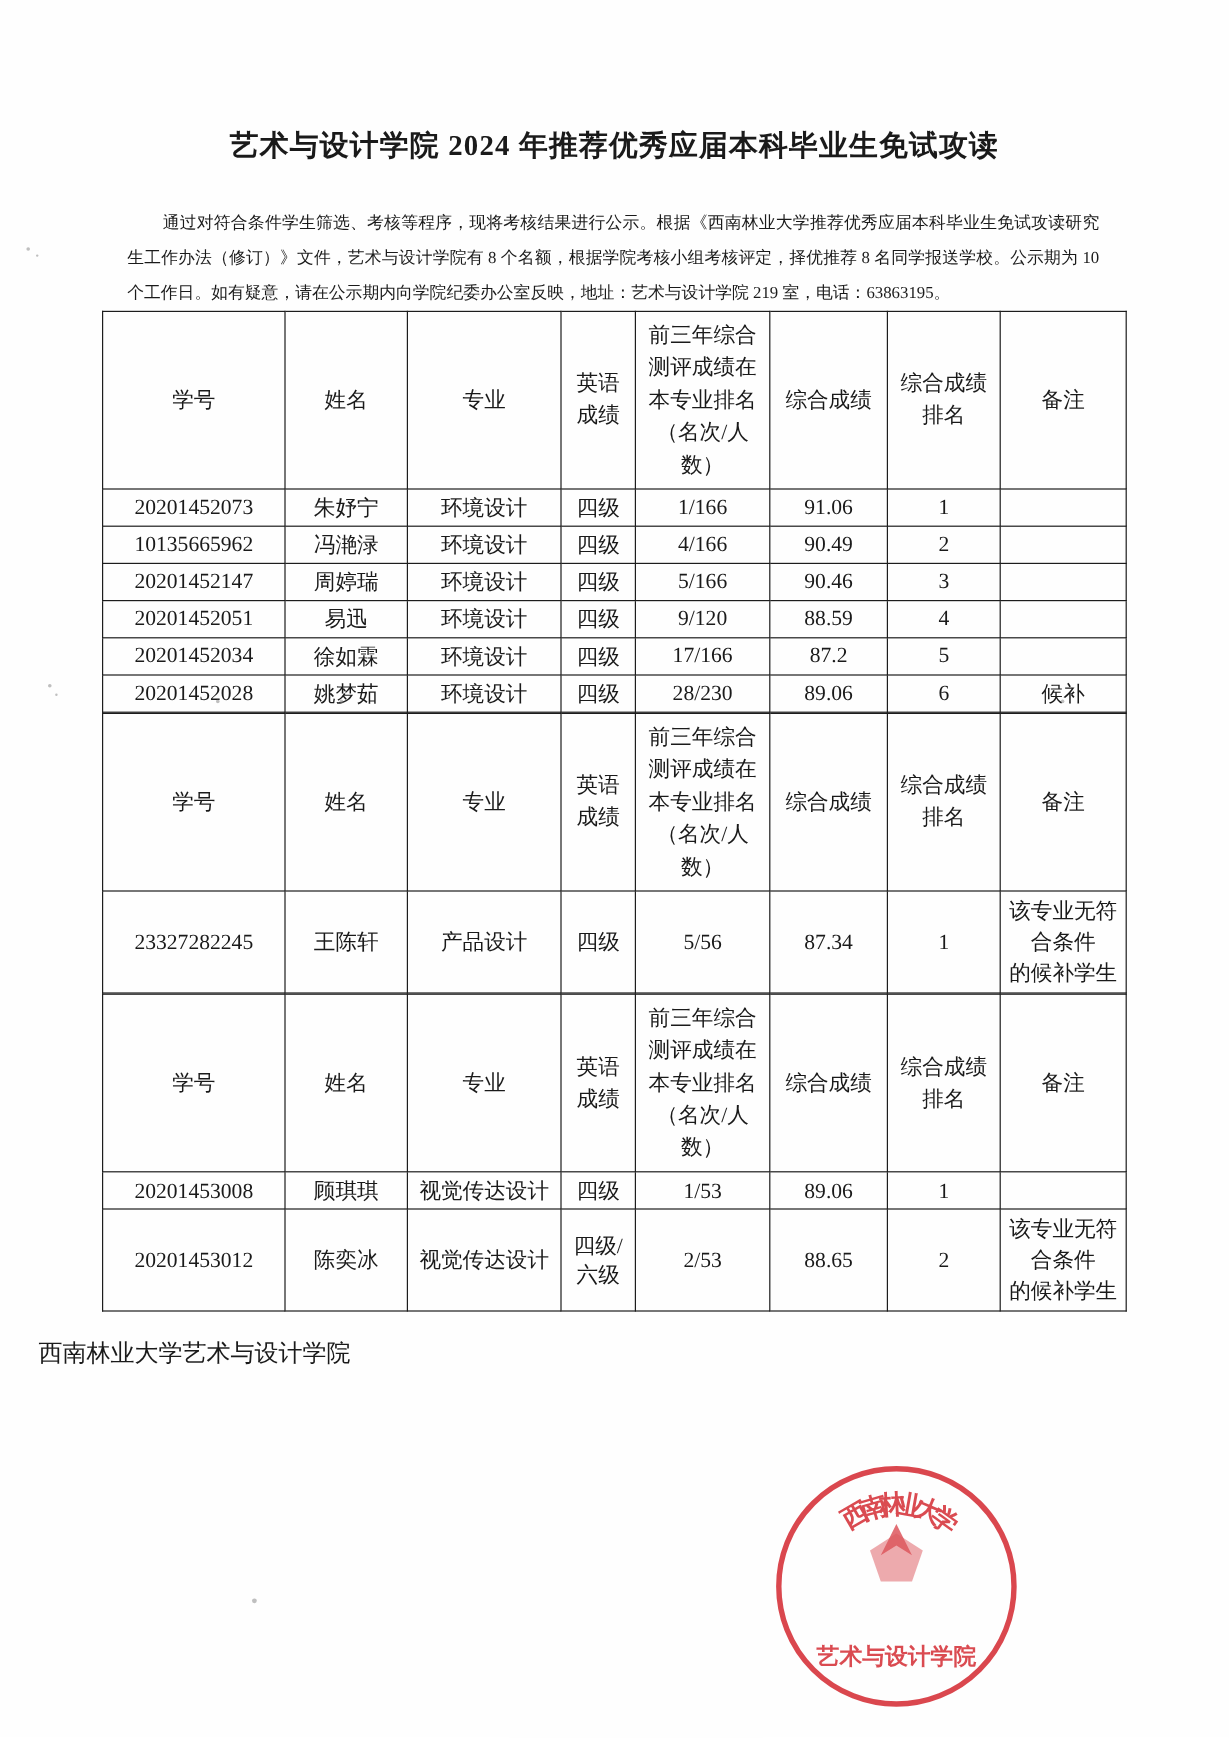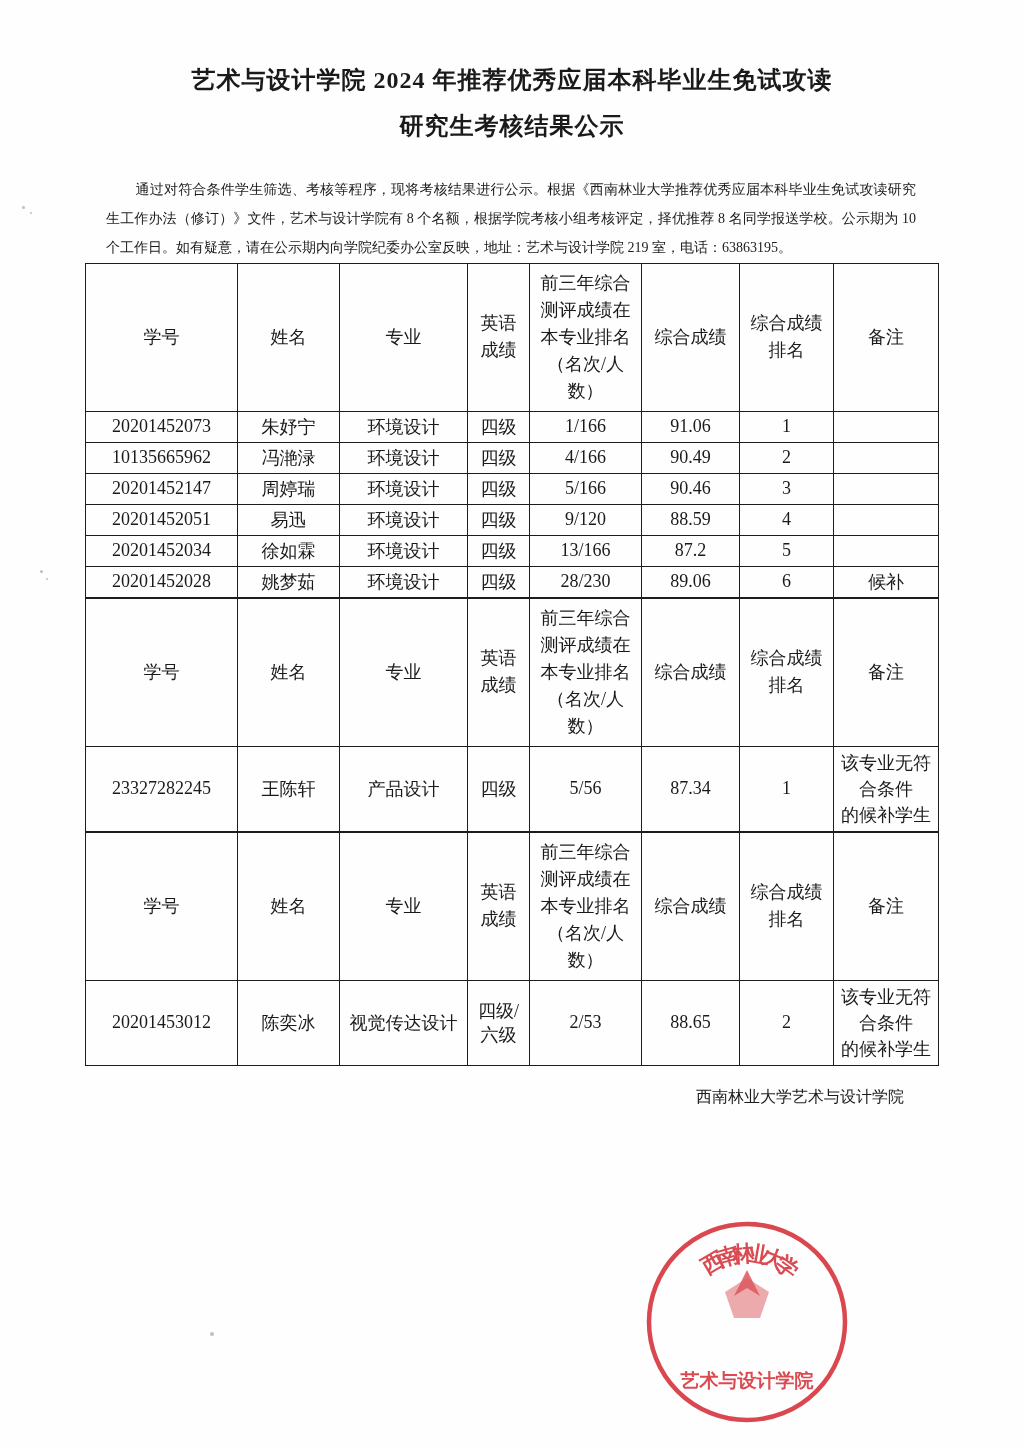--- a/index.html
+++ b/index.html
@@ -30,21 +30,21 @@
     opacity: .55;
   }
 
   .doc-title {
     text-align: center;
     font-weight: bold;
     font-size: 24px;
     letter-spacing: 1px;
     line-height: 1.9;
     margin: 0;
-    padding-top: 58px;
+    padding-top: 100px;
   }
   .doc-title .line2 { display: block; }
 
   .body-text {
     margin: 26px 108px 0 106px;
     font-size: 14px;
     line-height: 2.08;
     text-align: justify;
     text-justify: inter-ideograph;
   }
@@ -81,24 +81,24 @@
   .col-id    { width: 152px; }
   .col-name  { width: 102px; }
   .col-major { width: 128px; }
   .col-eng   { width: 62px; }
   .col-rank3 { width: 112px; }
   .col-score { width: 98px; }
   .col-srank { width: 94px; }
   .col-note  { width: 105px; }
 
   .sign {
-    text-align: right;
     margin: 14px 120px 0 0;
-    font-size: 16px;
+    font-size: 20px;
     line-height: 2.1;
+    padding-left: 32px;
   }
 
   
   .seal {
     position: absolute;
     left: 640px;
     top: 1215px;
     width: 215px;
     height: 215px;
     pointer-events: none;
@@ -114,21 +114,20 @@
   <div class="speck" style="left:30px; top:212px; width:2px; height:2px;"></div>
   <div class="speck" style="left:40px; top:570px; width:3px; height:3px;"></div>
   <div class="speck" style="left:46px; top:578px; width:2px; height:2px;"></div>
   <div class="speck" style="left:210px; top:1332px; width:4px; height:4px;"></div>
   <div class="speck" style="left:180px; top:583px; width:3px; height:3px;"></div>
   <div class="speck" style="left:283px; top:583px; width:3px; height:3px;"></div>
   <div class="speck" style="left:884px; top:583px; width:3px; height:3px;"></div>
 
   <h1 class="doc-title">
     <span>艺术与设计学院 2024 年推荐优秀应届本科毕业生免试攻读</span>
-    <span class="line2">研究生考核结果公示</span>
   </h1>
 
   <p class="body-text"><span class="indent"></span><span>通过对符合条件学生筛选、考核等程序，现将考核结果进行公示。根据《西南林业大学推荐优秀应届本科毕业生免试攻读研究生工作办法（修订）》文件，艺术与设计学院有 8 个名额，根据学院考核小组考核评定，择优推荐 8 名同学报送学校。公示期为 10 个工作日。如有疑意，请在公示期内向学院纪委办公室反映，地址：艺术与设计学院 219 室，电话：63863195。</span></p>
 
   <table class="pub t1">
     <colgroup>
       <col class="col-id">
         <col class="col-name">
         <col class="col-major">
         <col class="col-eng">
@@ -200,21 +199,21 @@
         <td>9/120</td>
         <td>88.59</td>
         <td>4</td>
         <td></td>
       </tr>
       <tr class="row-cell">
         <td>20201452034</td>
         <td>徐如霖</td>
         <td>环境设计</td>
         <td>四级</td>
-        <td>13/166</td>
+        <td>17/166</td>
         <td>87.2</td>
         <td>5</td>
         <td></td>
       </tr>
       <tr class="row-cell">
         <td>20201452028</td>
         <td>姚梦茹</td>
         <td>环境设计</td>
         <td>四级</td>
         <td>28/230</td>
@@ -306,20 +305,30 @@
         </th>
         <th>综合成绩</th>
         <th>
           <div>综合成绩</div>
           <div>排名</div>
         </th>
         <th>备注</th>
       </tr>
     </thead>
     <tbody>
+      <tr class="row-cell">
+        <td>20201453008</td>
+        <td>顾琪琪</td>
+        <td>视觉传达设计</td>
+        <td>四级</td>
+        <td>1/53</td>
+        <td>89.06</td>
+        <td>1</td>
+        <td></td>
+      </tr>
       <tr class="row-tall">
         <td>20201453012</td>
         <td>陈奕冰</td>
         <td>视觉传达设计</td>
         <td>
           <div>四级/</div>
           <div>六级</div>
         </td>
         <td>2/53</td>
         <td>88.65</td>

